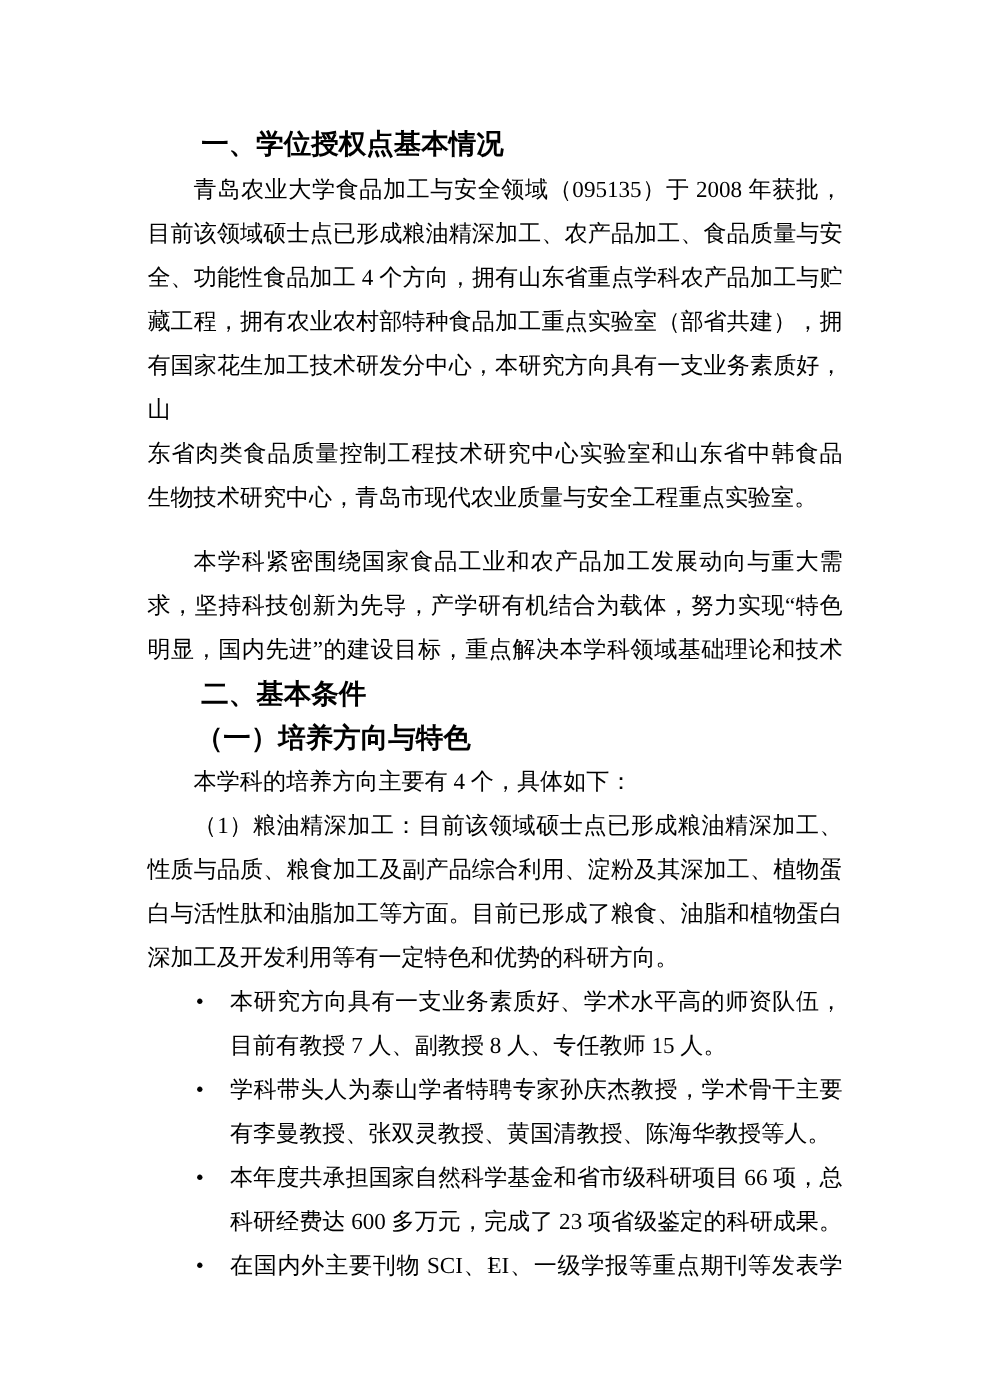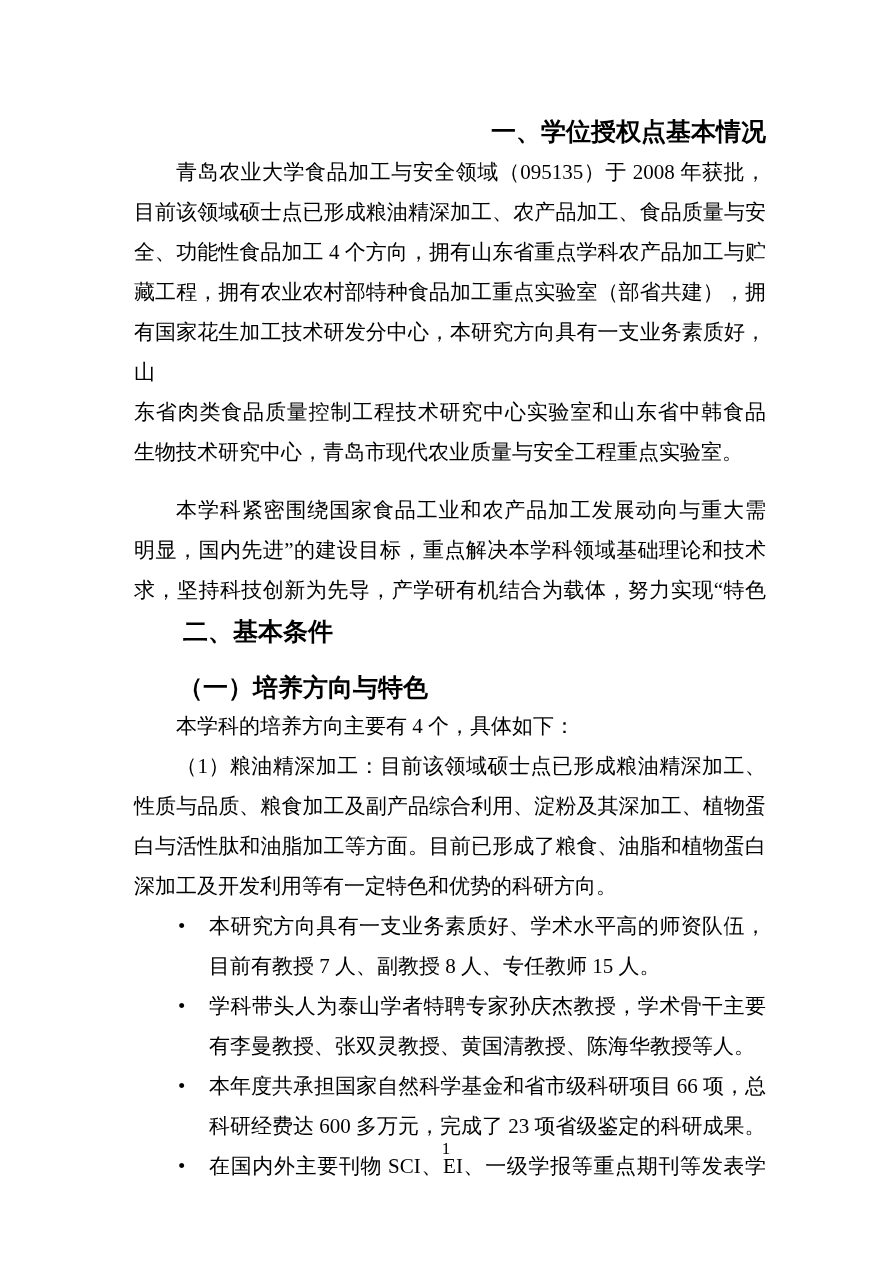--- a/index.html
+++ b/index.html
@@ -23,23 +23,23 @@
     width: 632px;
   }
   
   .hd {
     font-family: "Liberation Sans", "DejaVu Sans", sans-serif;
     font-weight: bold;
     font-size: 25px;
     line-height: 38px;
     white-space: nowrap;
   }
-  .hd1 { margin: 112px 0 0 0; padding-left: 49px; text-align: right; }
+  .hd1 { margin: 112px 0 0 0; padding-left: 49px; }
   .hd2 { margin: 2px 0 0 0;  padding-left: 49px; }
-  .hd3 { margin: 18px 0 0 0;  padding-left: 44px; }
+  .hd3 { margin: 2px 0 0 0;  padding-left: 44px; }
 
   .para {
     font-size: 21px;
     line-height: 40px;
     margin: 0;
   }
   .para.p1 { margin-top: 2px; }
   .para.p2 { margin-top: 18px; }
 
   .tline {
@@ -91,22 +91,22 @@
       <div class="tline">目前该领域硕士点已形成粮油精深加工、农产品加工、食品质量与安</div>
       <div class="tline">全、功能性食品加工 4 个方向，拥有山东省重点学科农产品加工与贮</div>
       <div class="tline">藏工程，拥有农业农村部特种食品加工重点实验室（部省共建），拥</div>
       <div class="tline">有国家花生加工技术研发分中心，本研究方向具有一支业务素质好，山</div>
       <div class="tline">东省肉类食品质量控制工程技术研究中心实验室和山东省中韩食品</div>
       <div class="tline end">生物技术研究中心，青岛市现代农业质量与安全工程重点实验室。</div>
     </div>
 
     <div class="para p2">
       <div class="tline first">本学科紧密围绕国家食品工业和农产品加工发展动向与重大需</div>
+      <div class="tline">求，坚持科技创新为先导，产学研有机结合为载体，努力实现“特色</div>
       <div class="tline">明显，国内先进”的建设目标，重点解决本学科领域基础理论和技术</div>
-      <div class="tline">求，坚持科技创新为先导，产学研有机结合为载体，努力实现“特色</div>
     </div>
 
     <div class="hd hd2">二、基本条件</div>
 
     <div class="hd hd3">（一）培养方向与特色</div>
 
     <div class="para">
       <div class="tline first end">本学科的培养方向主要有 4 个，具体如下：</div>
     </div>
 

